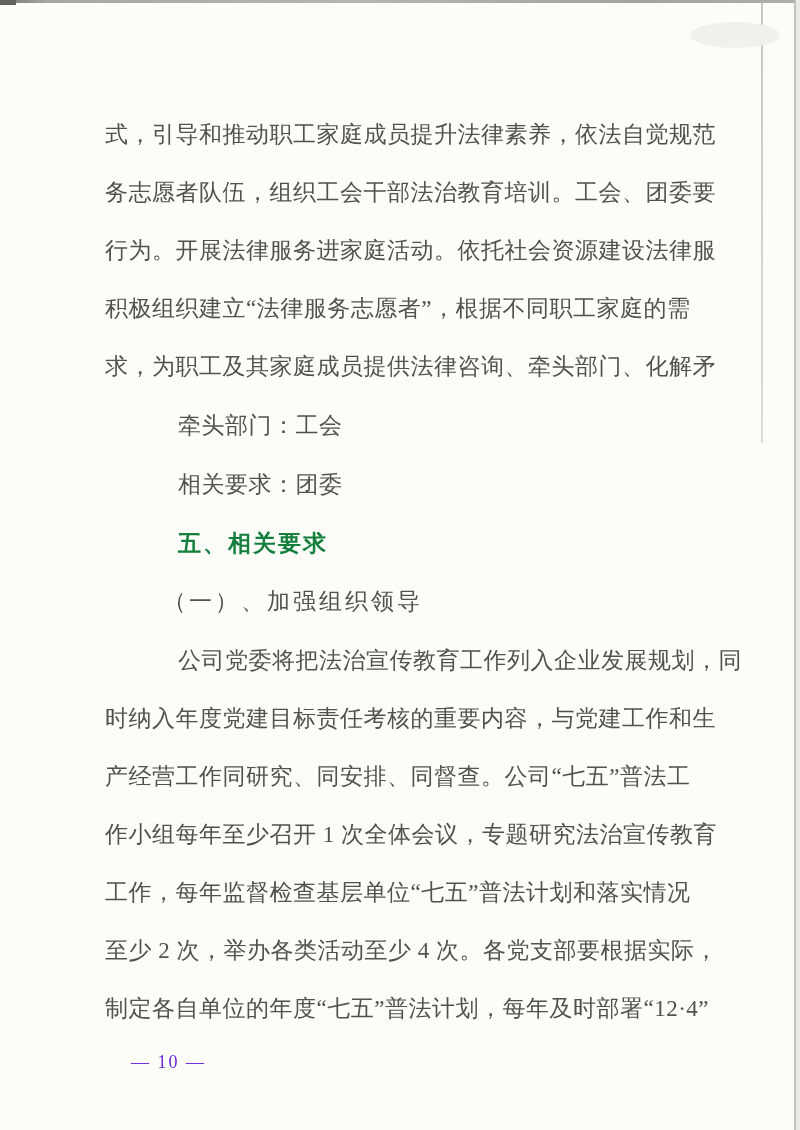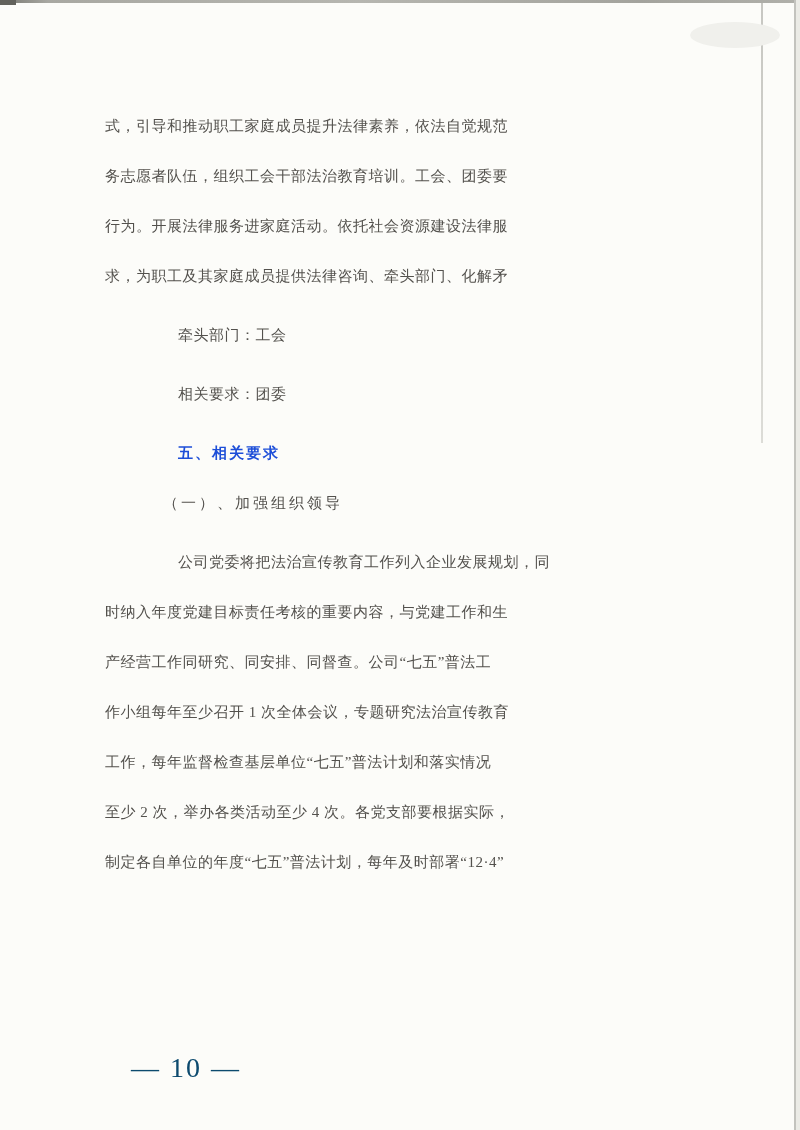--- a/index.html
+++ b/index.html
@@ -33,47 +33,48 @@
   .smudge-a {
     position:absolute; top:22px; left:690px; width:90px; height:26px;
     background:#f0f0ec; border-radius:50%;
   }
   
   .doc {
     position:absolute; top:94px; left:105px; width:620px;
     color:#53514d;
   }
   .line {
-    height:35px; line-height:35px; font-size:15px;
+    height:35px; line-height:35px; font-size:23px;
     white-space:nowrap; letter-spacing:0.5px;
   }
   .l-indent { padding-left:73px;margin-top:24px; }
   .l-sub { padding-left:58px; letter-spacing:3px; }
-  .l-bold { font-weight:bold; letter-spacing:2px; color:#1d4ed8; }
+  .l-bold { font-weight:bold; letter-spacing:2px; color:#15803d; }
   .page-num {
     position:absolute; left:131px; top:1052px;
-    font-size:28px; letter-spacing:2px; color:#0c4a6e;
+    font-size:18px; letter-spacing:2px; color:#6d28d9;
   }
 </style>
 </head>
 <body>
 
 <div class="scan-page">
 
   <div class="edge-top"></div>
   <div class="edge-top-corner"></div>
   <div class="scan-line-right-short"></div>
   <div class="scan-line-right-full"></div>
   <div class="scan-strip-right"></div>
   <div class="smudge-a"></div>
 
   <div class="doc">
     <p class="line">式，引导和推动职工家庭成员提升法律素养，依法自觉规范</p>
     <p class="line">务志愿者队伍，组织工会干部法治教育培训。工会、团委要</p>
     <p class="line">行为。开展法律服务进家庭活动。依托社会资源建设法律服</p>
+    <p class="line">积极组织建立“法律服务志愿者”，根据不同职工家庭的需</p>
     <p class="line">求，为职工及其家庭成员提供法律咨询、牵头部门、化解矛</p>
 
     <p class="line l-indent">牵头部门：工会</p>
     <p class="line l-indent">相关要求：团委</p>
 
     <p class="line l-indent l-bold">五、相关要求</p>
     <p class="line l-sub">（一）、加强组织领导</p>
 
     <p class="line l-indent">公司党委将把法治宣传教育工作列入企业发展规划，同</p>
     <p class="line">时纳入年度党建目标责任考核的重要内容，与党建工作和生</p>

